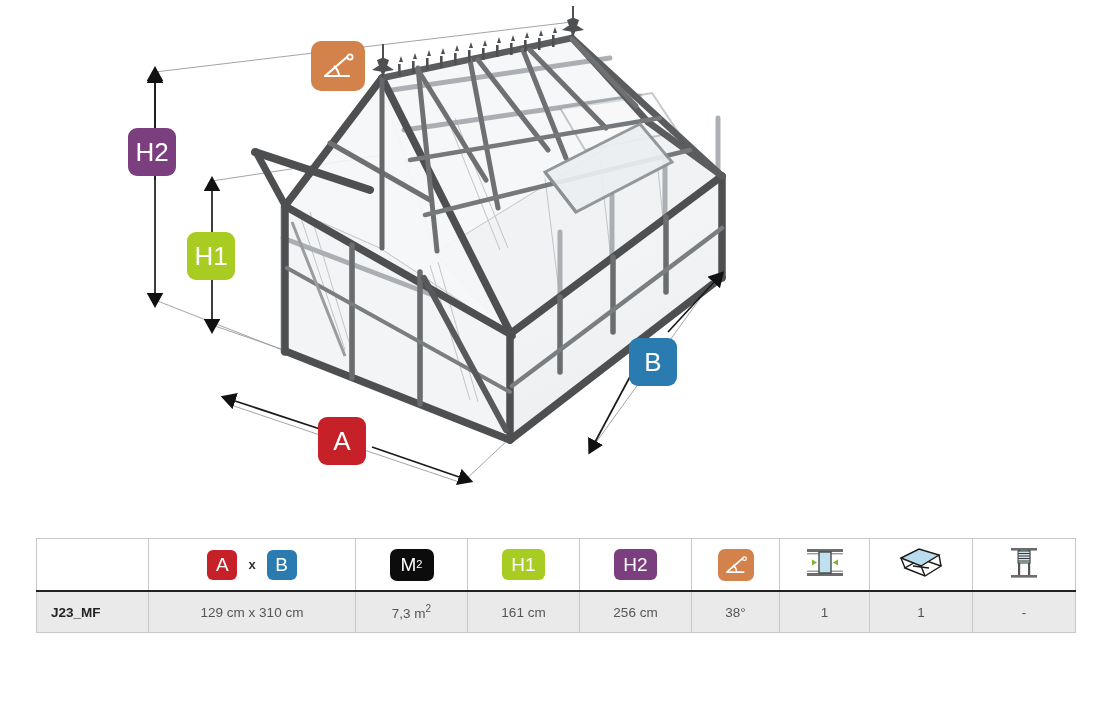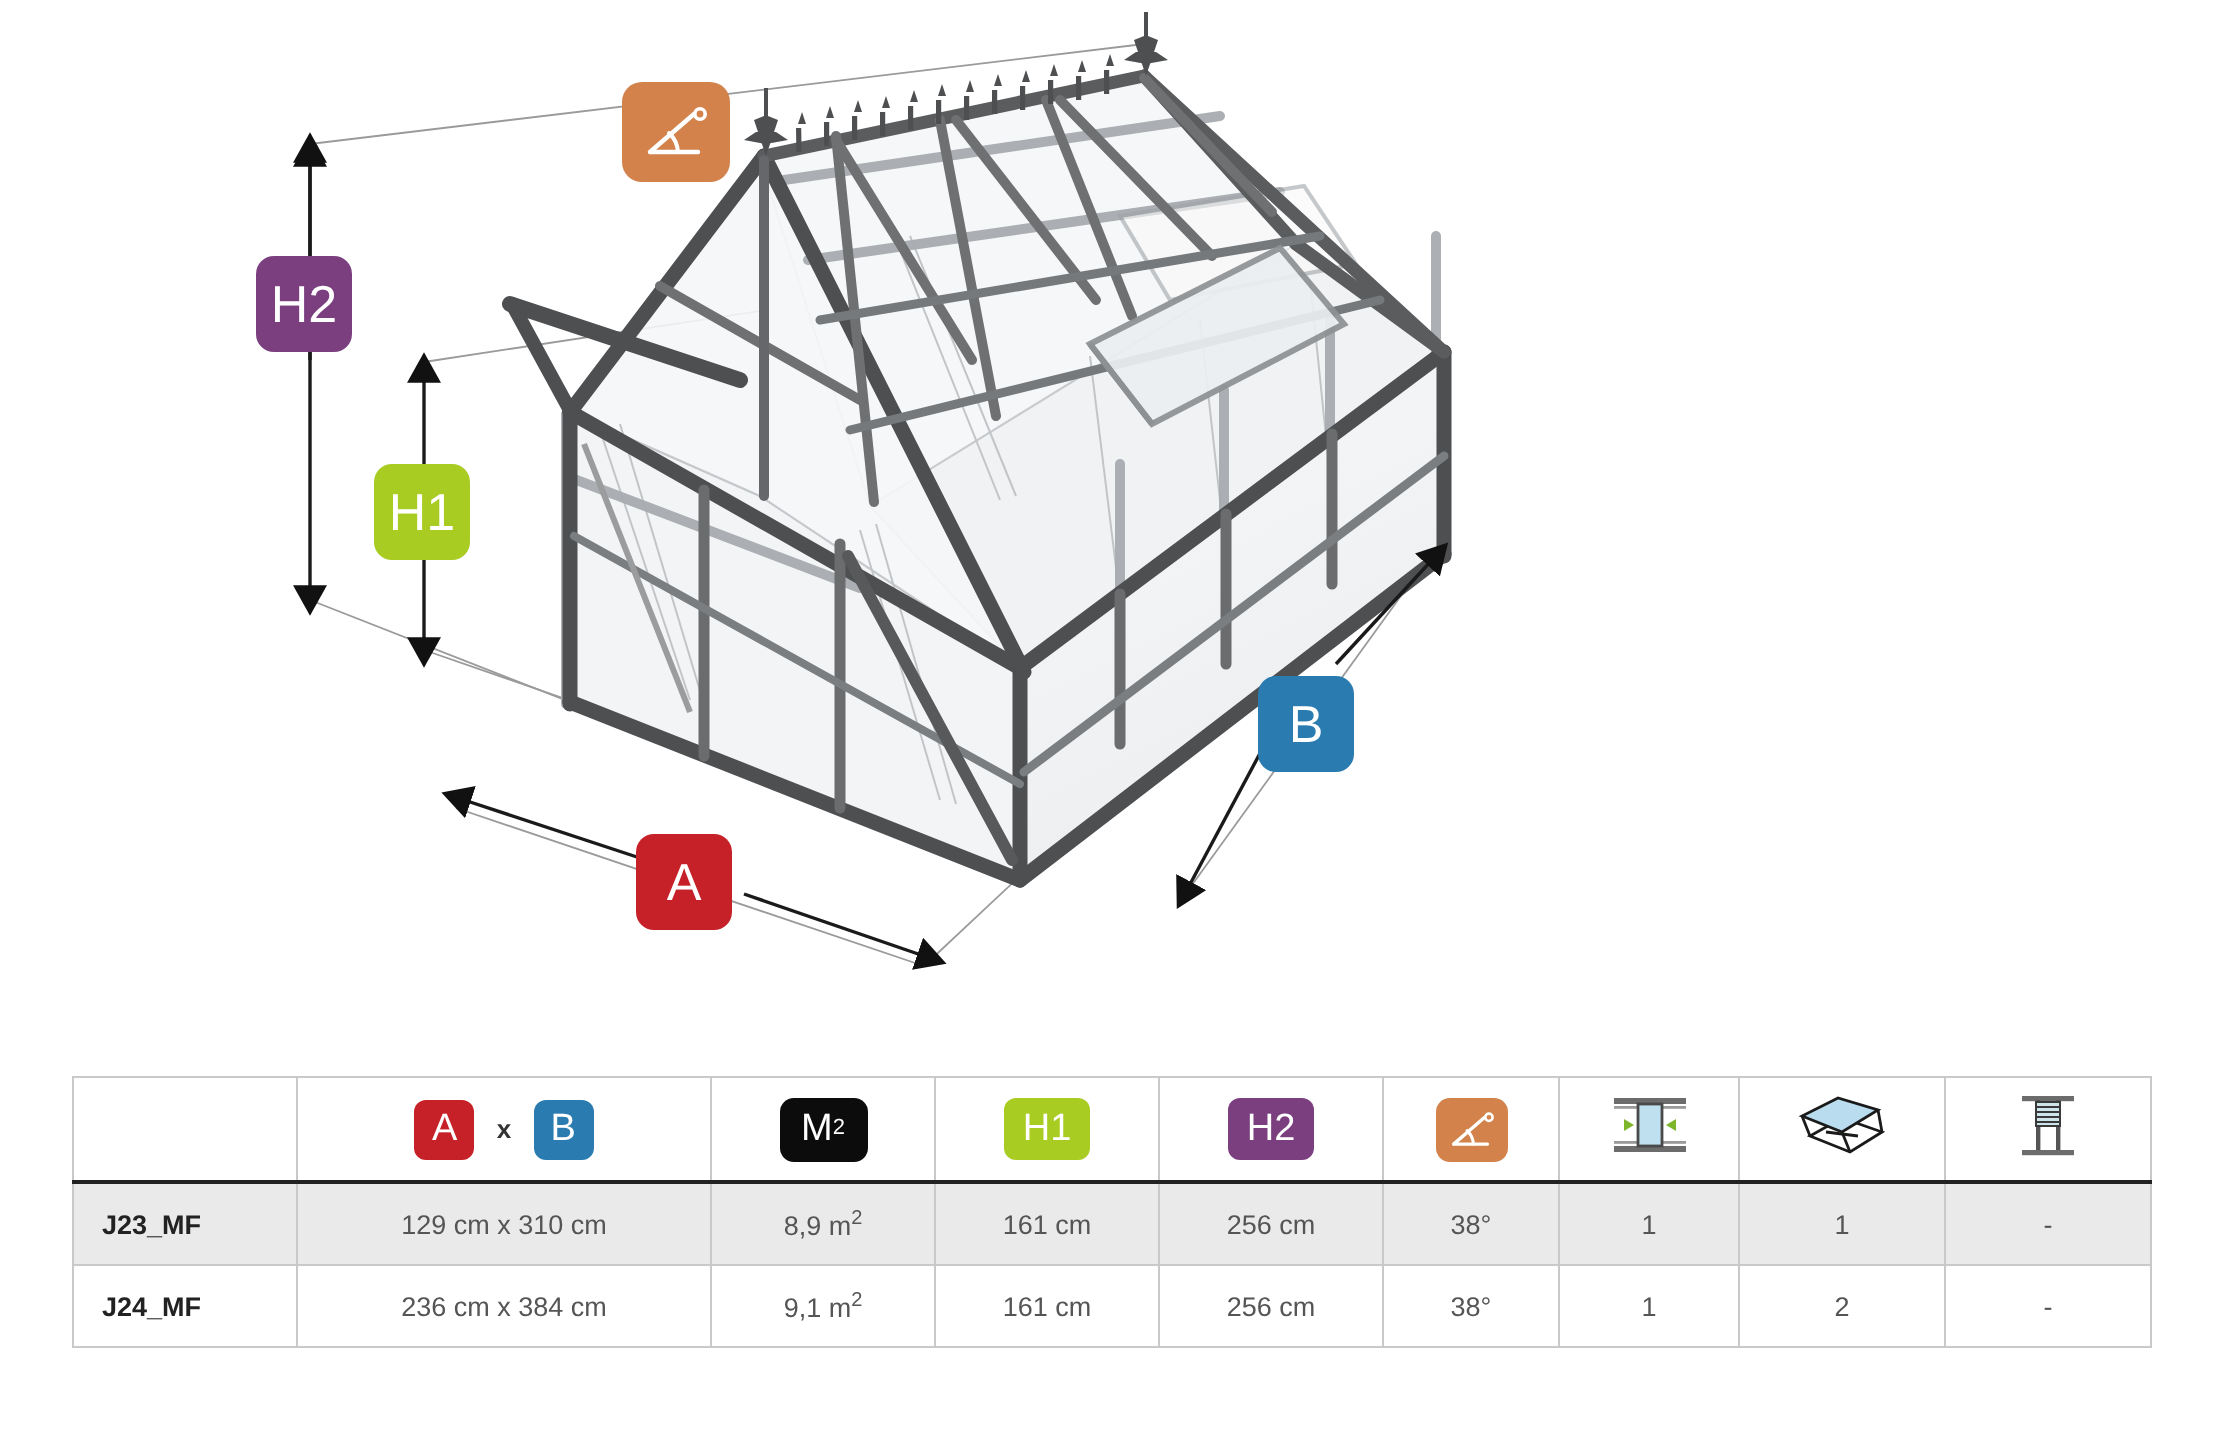--- a/index.html
+++ b/index.html
@@ -479,37 +479,26 @@
             </span>
           </div>
         </th>
       </tr>
     </thead>
     <tbody>
 
       <tr class="alt">
         <td class="rowhead">J23_MF</td>
         <td>129 cm x 310 cm</td>
-        <td><span>8,9 m</span><span class="cell-sup">2</span></td>
+        <td><span>7,3 m</span><span class="cell-sup">2</span></td>
         <td>161 cm</td>
         <td>256 cm</td>
         <td>38°</td>
         <td>1</td>
         <td>1</td>
         <td>-</td>
       </tr>
 
-      <tr>
-        <td class="rowhead">J24_MF</td>
-        <td>236 cm x 384 cm</td>
-        <td><span>9,1 m</span><span class="cell-sup">2</span></td>
-        <td>161 cm</td>
-        <td>256 cm</td>
-        <td>38°</td>
-        <td>1</td>
-        <td>2</td>
-        <td>-</td>
-      </tr>
 
 
     </tbody>
   </table>
 </div>
 
 </body></html>

